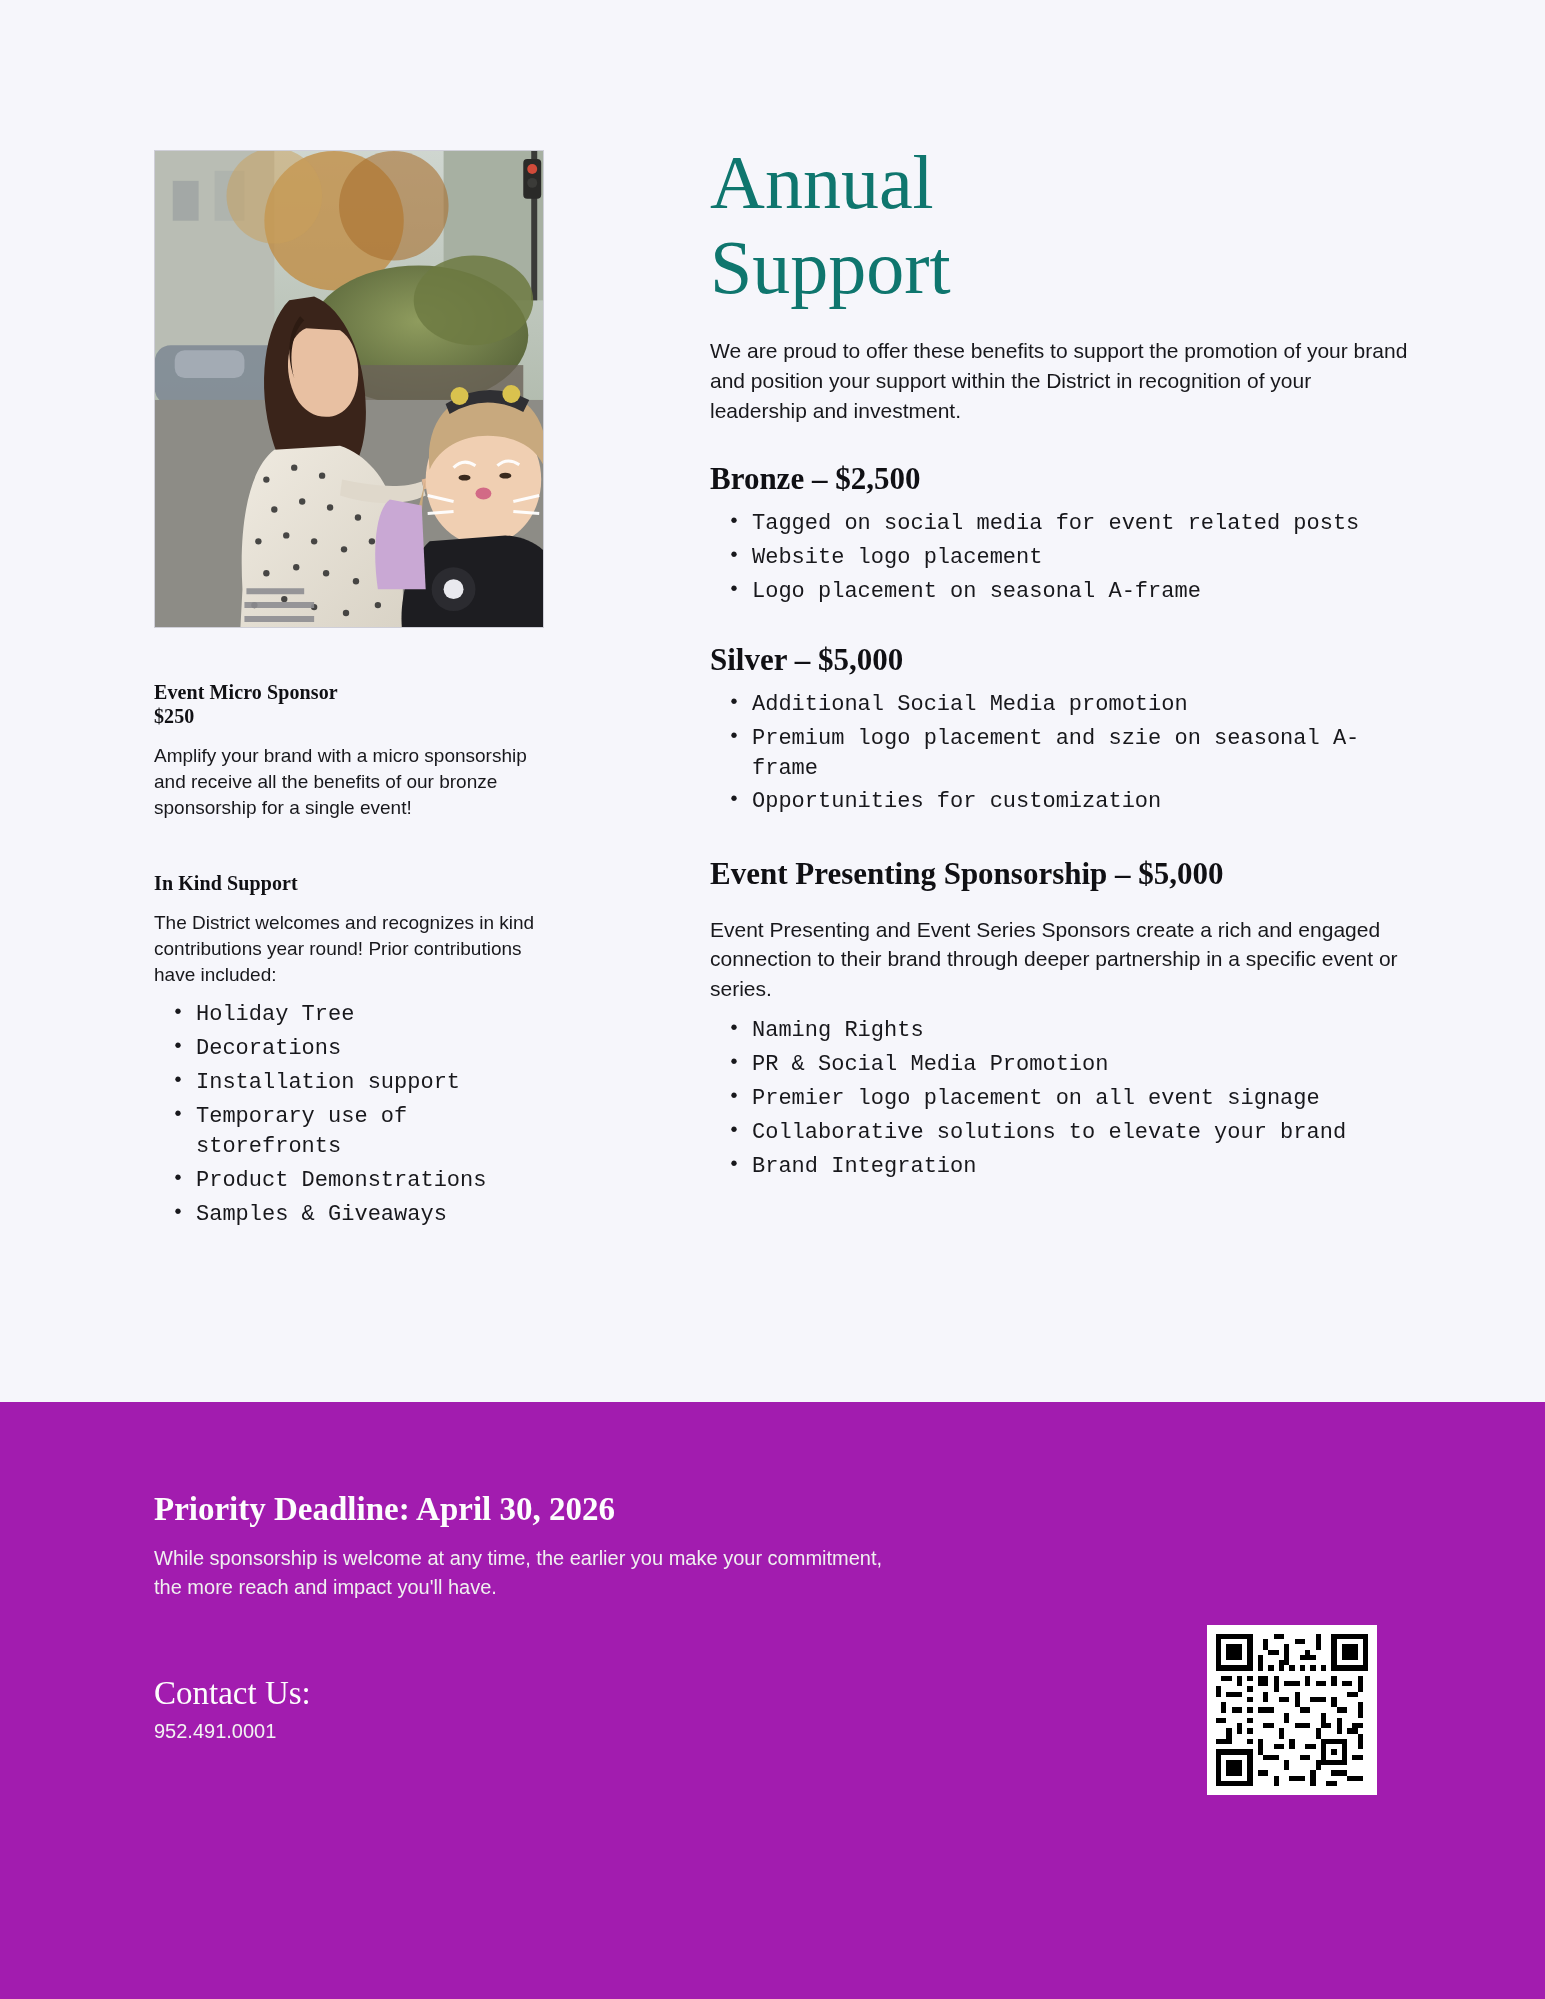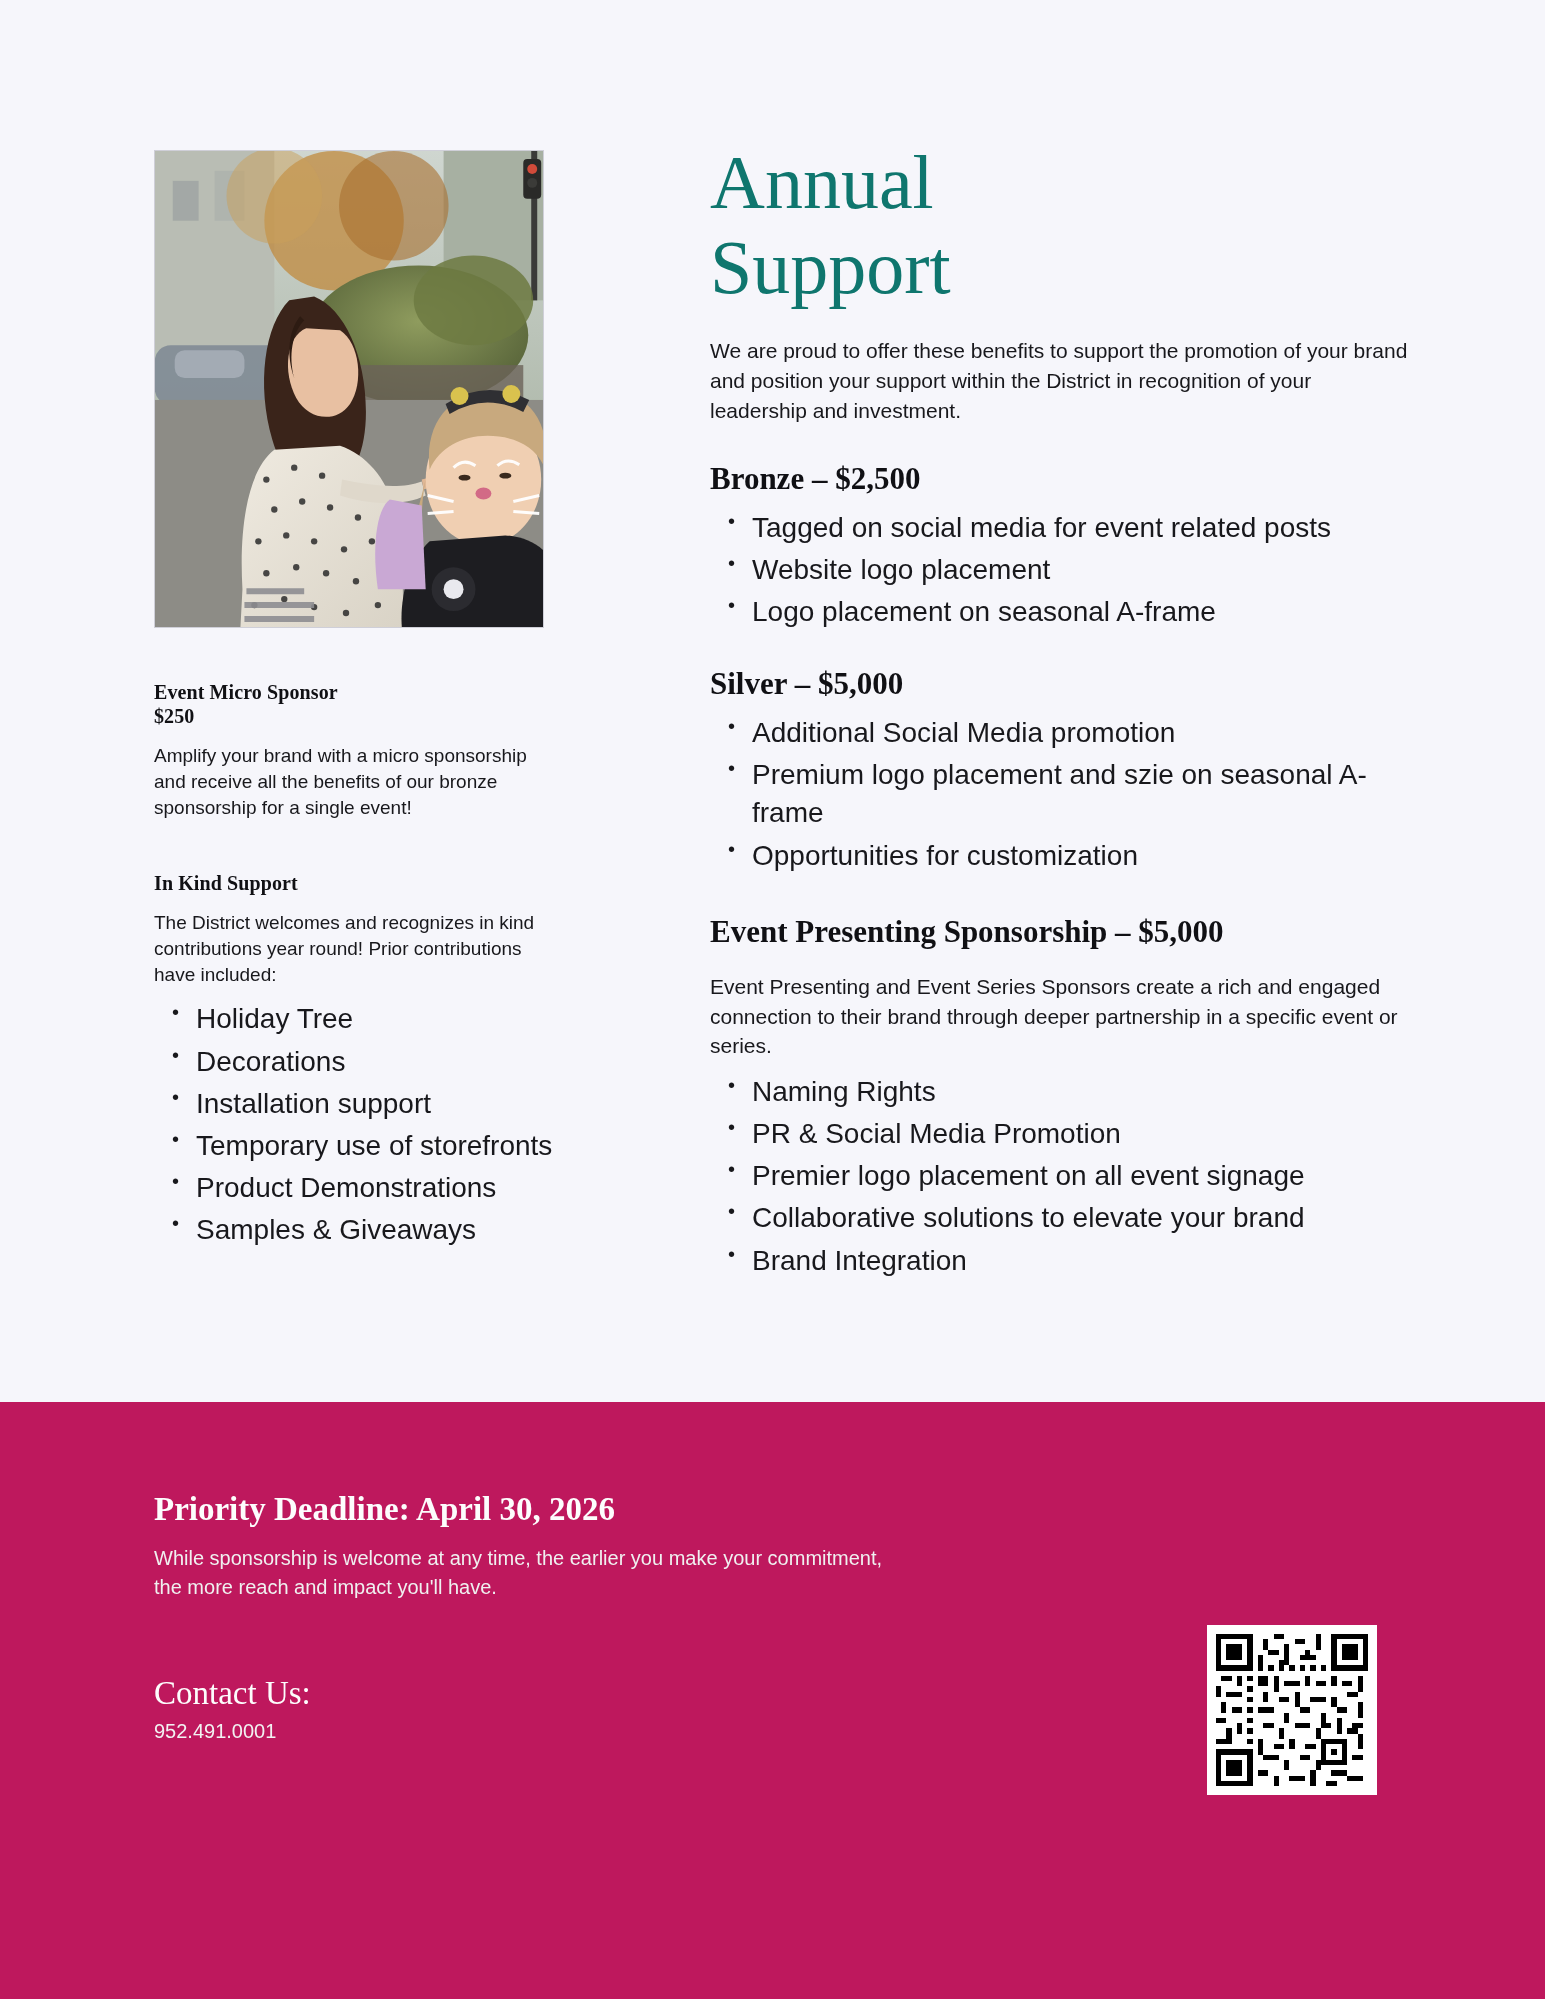--- a/index.html
+++ b/index.html
@@ -69,22 +69,22 @@
     color: #18181c;
     margin: 14px 0 0 0;
   }
   .inkind-head { margin-top: 50px; }
   ul.bul {
     margin: 12px 0 0 0;
     padding-left: 42px;
     list-style: none;
   }
   ul.bul li {
-    font-family: Liberation Sans, sans-serif;
-    font-size: 28px;
+    font-family: Liberation Mono, monospace;
+    font-size: 22px;
     line-height: 1.36;
     color: #18181c;
     position: relative;
     padding-left: 0;
     margin-bottom: 4px;
   }
   ul.bul li:before {
     content: "\2022";
     position: absolute;
     left: -24px;
@@ -136,21 +136,21 @@
     margin: 22px 0 0 0;
   }
 
   
   .footer {
     position: absolute;
     left: 0;
     top: 1402px;
     width: 1545px;
     height: 597px;
-    background: #be185d;
+    background: #a21caf;
   }
   .footer-inner {
     position: absolute;
     left: 154px;
     top: 88px;
     width: 760px;
   }
   .deadline {
     font-family: "Liberation Serif", serif;
     font-weight: bold;

